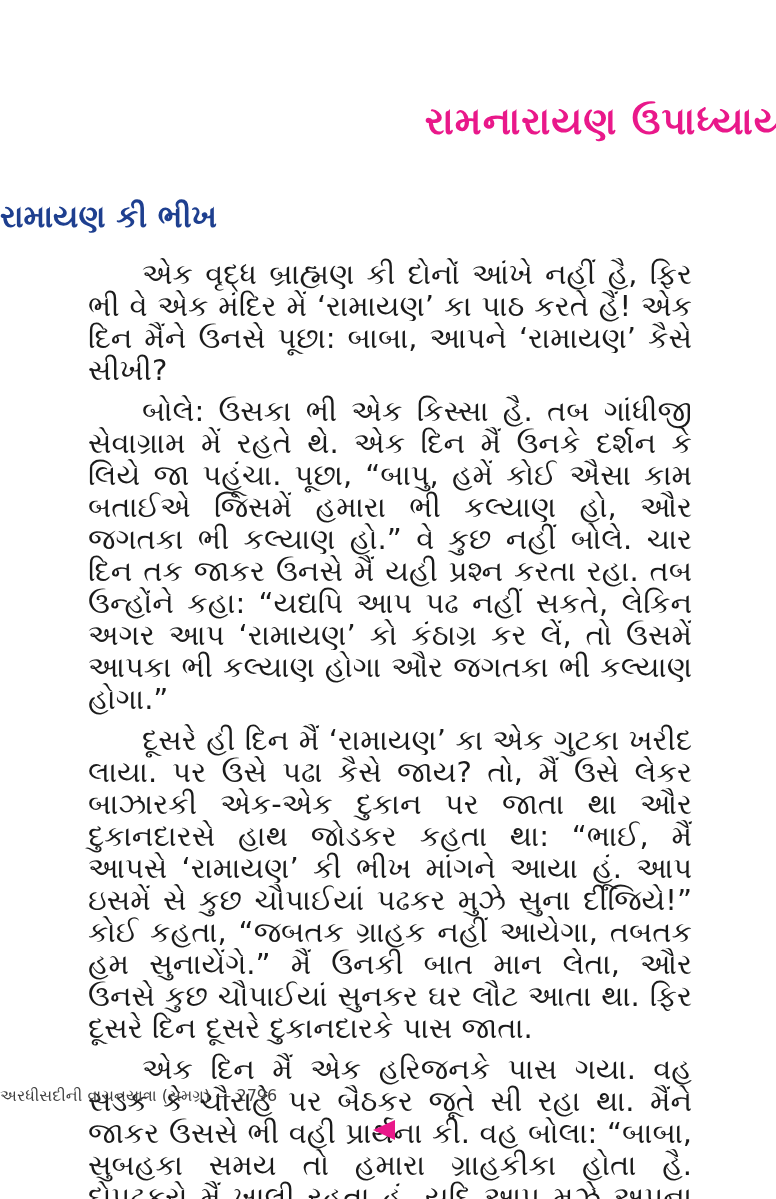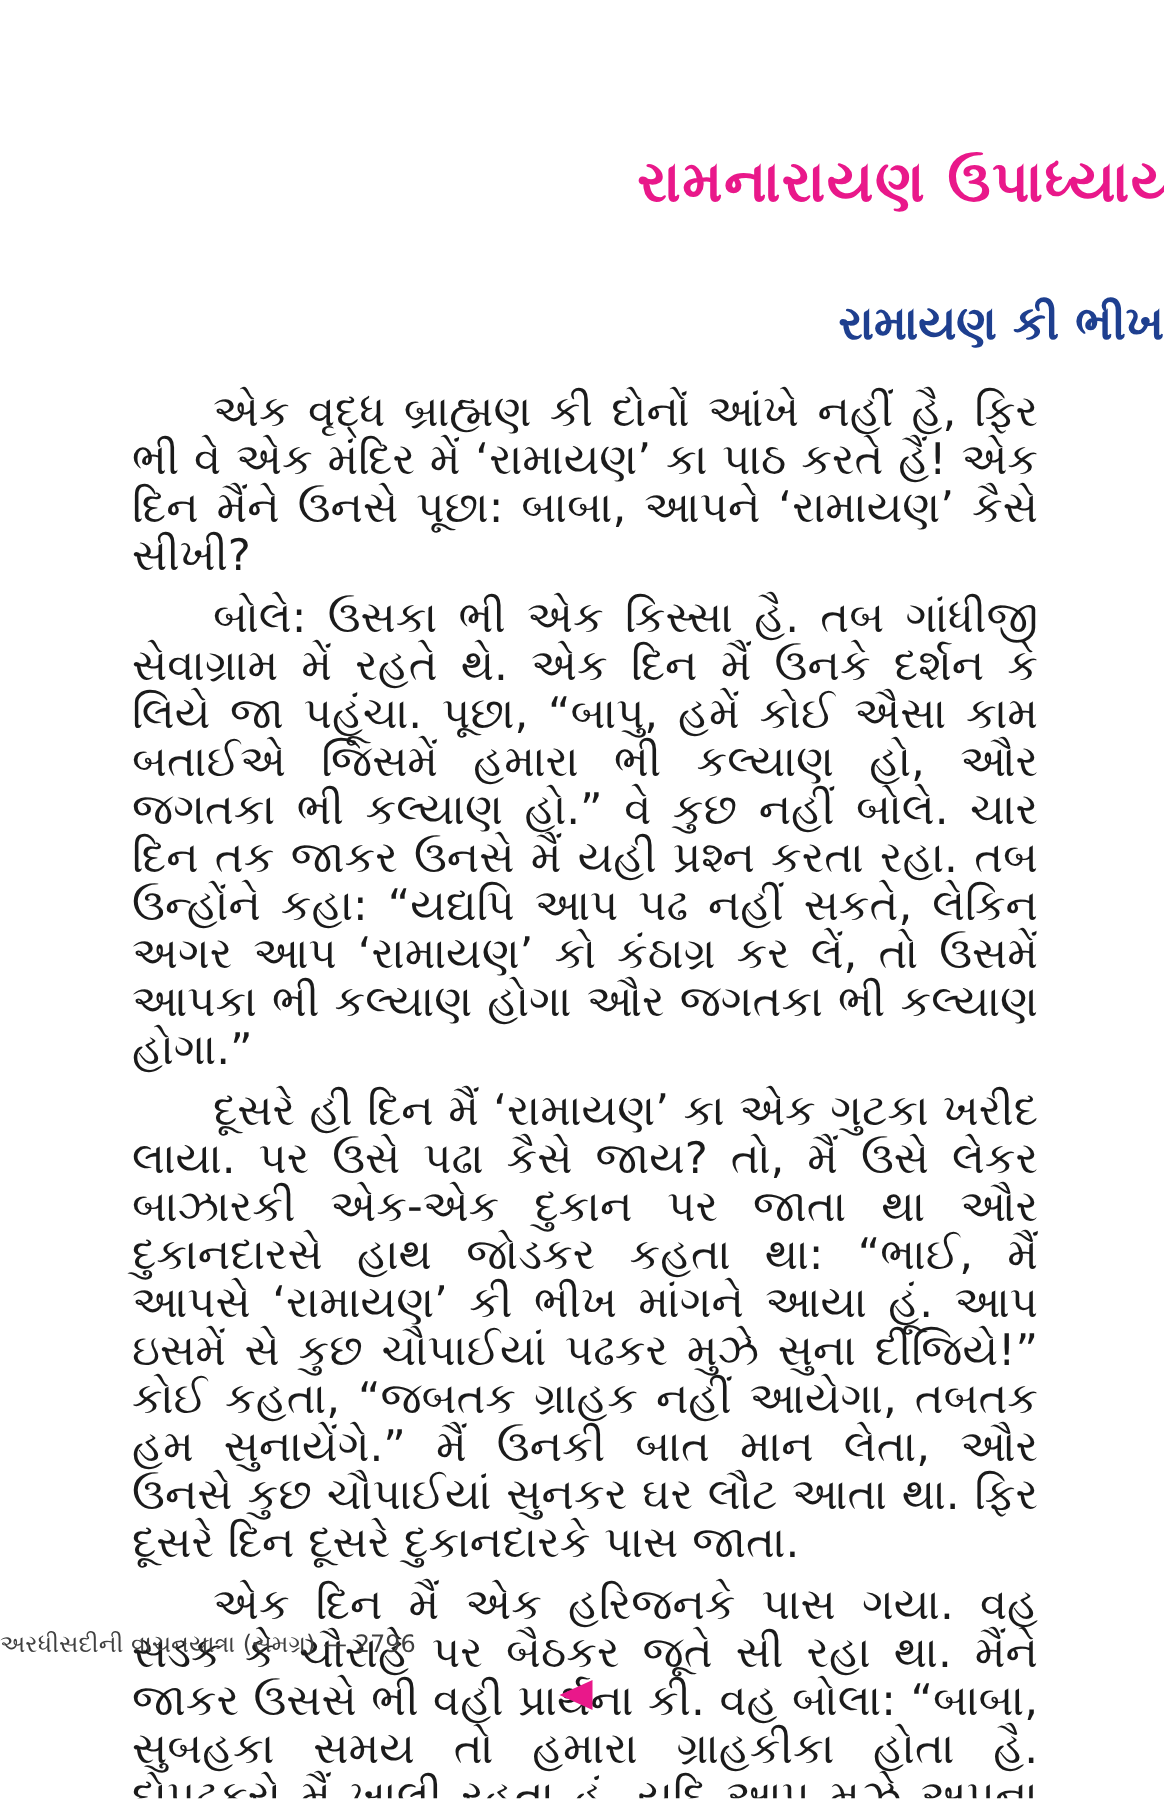--- a/index.html
+++ b/index.html
@@ -25,21 +25,21 @@
     line-height: 50px;
     font-weight: bold;
     color: #e9188a;
     letter-spacing: 1px;
   }
   .story-title {
     position: absolute;
     top: 194px;
     left: 0;
     width: 100%;
-    text-align: right;
+    text-align: left;
     font-size: 31px;
     line-height: 44px;
     font-weight: bold;
     color: #1e3f8f;
   }
   .body-text {
     position: absolute;
     top: 258px;
     left: 88px;
     width: 604px;

